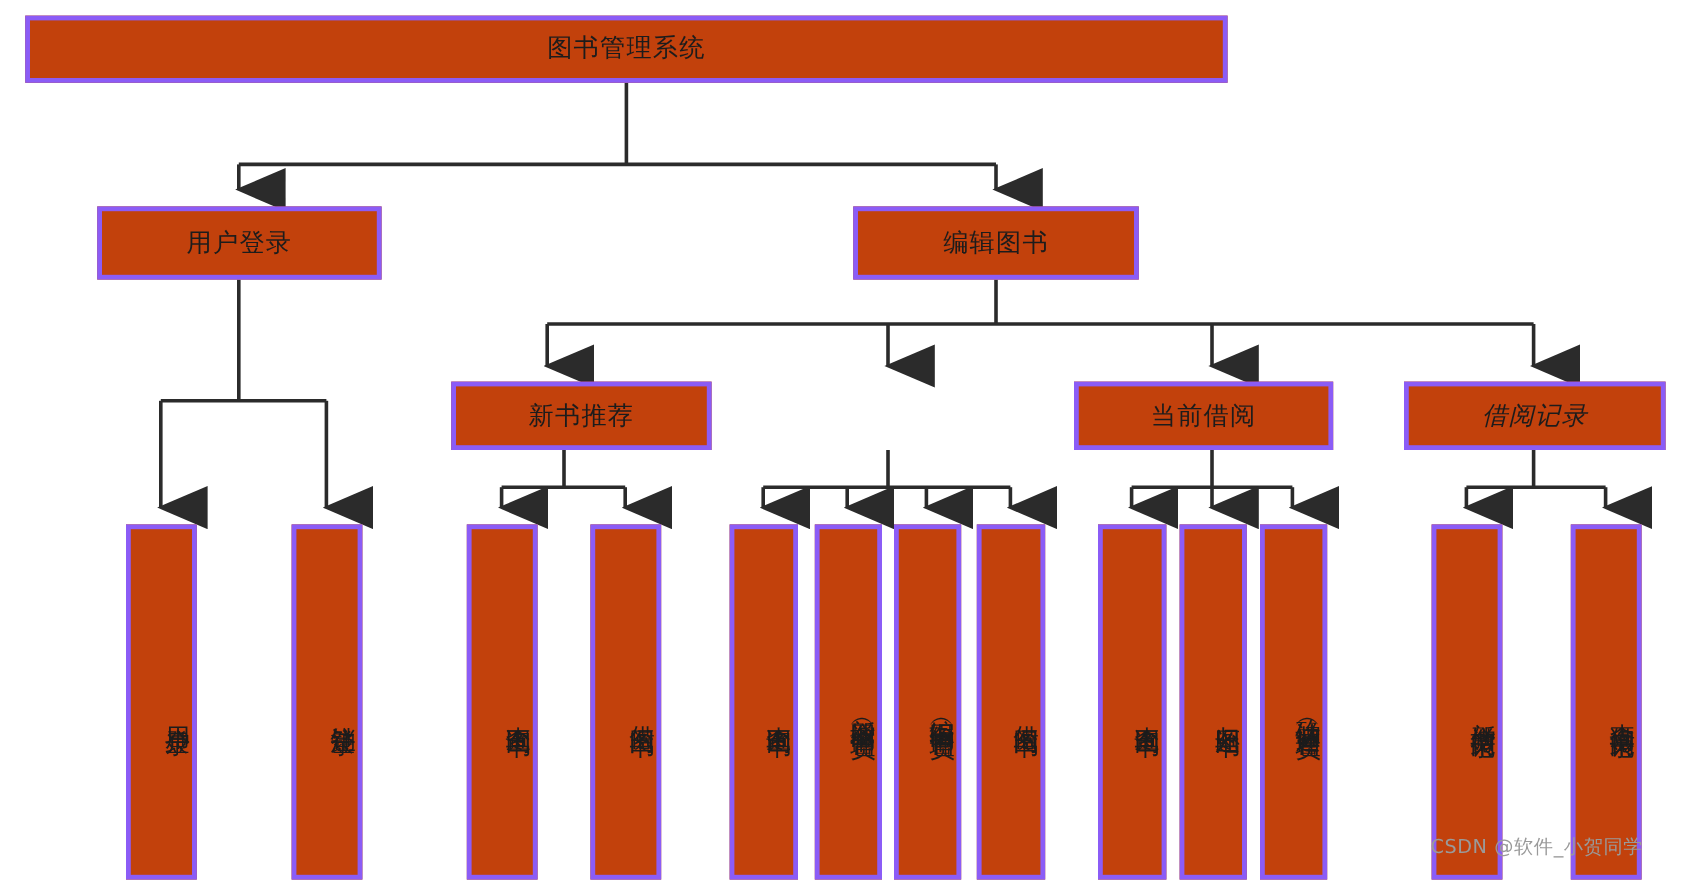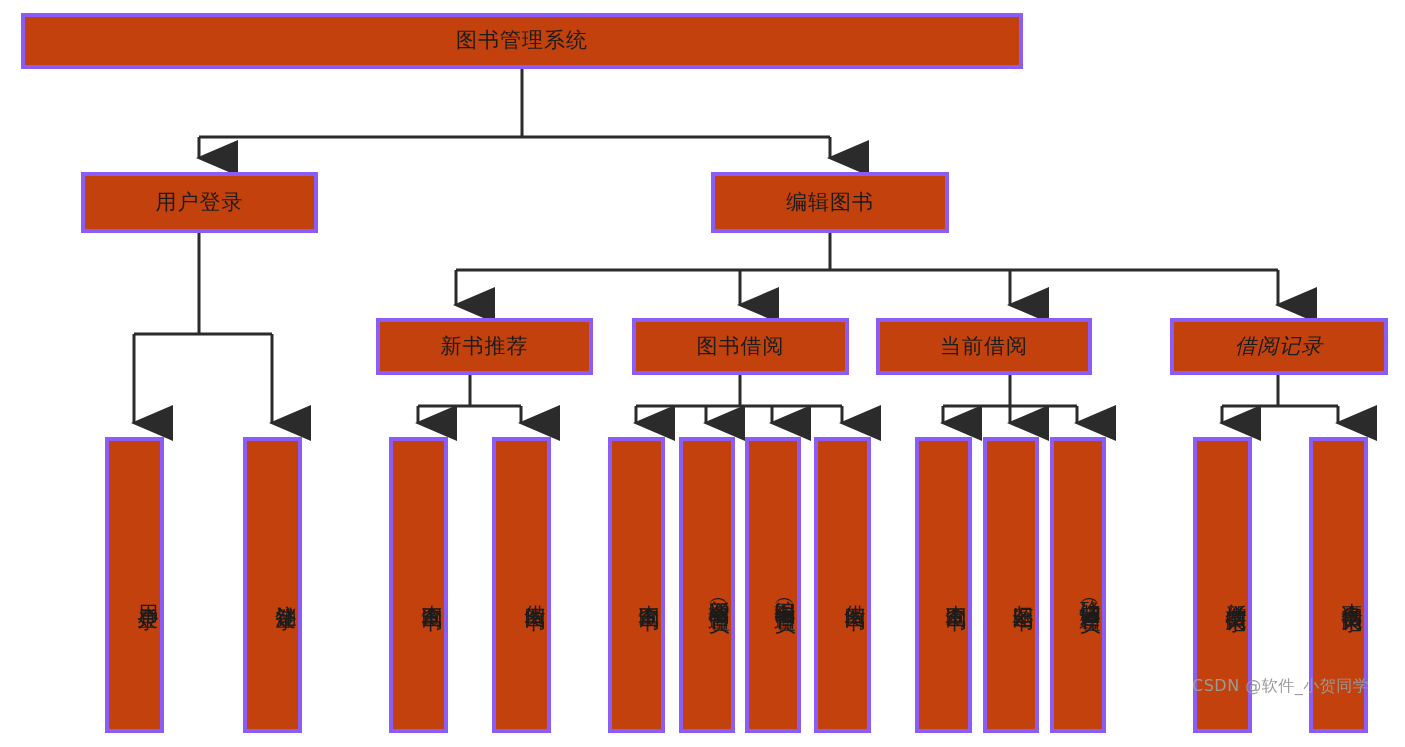--- a/index.html
+++ b/index.html
@@ -128,24 +128,21 @@
   <div class="node horiz" style="left:81px; top:172px; width:237px; height:61px;">
     <span class="label">用户登录</span>
   </div>
   <div class="node horiz" style="left:711px; top:172px; width:238px; height:61px;">
     <span class="label">编辑图书</span>
   </div>
 
   <div class="node horiz" style="left:362px; top:318px; width:217px; height:57px;margin-left:14px;">
     <span class="label">新书推荐</span>
   </div>
-  <div class="node horiz" style="left:632px; top:318px; width:217px; height:57px;">
-    <span class="label">图书借阅</span>
-  </div>
-  <div class="node horiz" style="left:876px; top:318px; width:216px; height:57px;">
+  <div class="node horiz" style="left:895px; top:318px; width:216px; height:57px;">
     <span class="label">当前借阅</span>
   </div>
   <div class="node horiz" style="left:1170px; top:318px; width:218px; height:57px;font-style:italic;">
     <span class="label">借阅记录</span>
   </div>
 
   <div class="node vert" style="left:105px; top:437px; width:59px; height:296px;">
     <span class="label">用户登录</span>
   </div>
   <div class="node vert" style="left:243px; top:437px; width:59px; height:296px;">
@@ -182,15 +179,15 @@
     <span class="label">确认归还（管理员）</span>
   </div>
 
   <div class="node vert" style="left:1193px; top:437px; width:59px; height:296px;">
     <span class="label">新增借阅记录</span>
   </div>
   <div class="node vert" style="left:1309px; top:437px; width:59px; height:296px;">
     <span class="label">查询借阅记录</span>
   </div>
 
-  <div class="watermark" style="left:1192px; top:676px;">CSDN @软件_小贺同学</div>
+  <div class="watermark" style="left:1192px; top:696px;">CSDN @软件_小贺同学</div>
 
 </div>
 
 </body></html>

